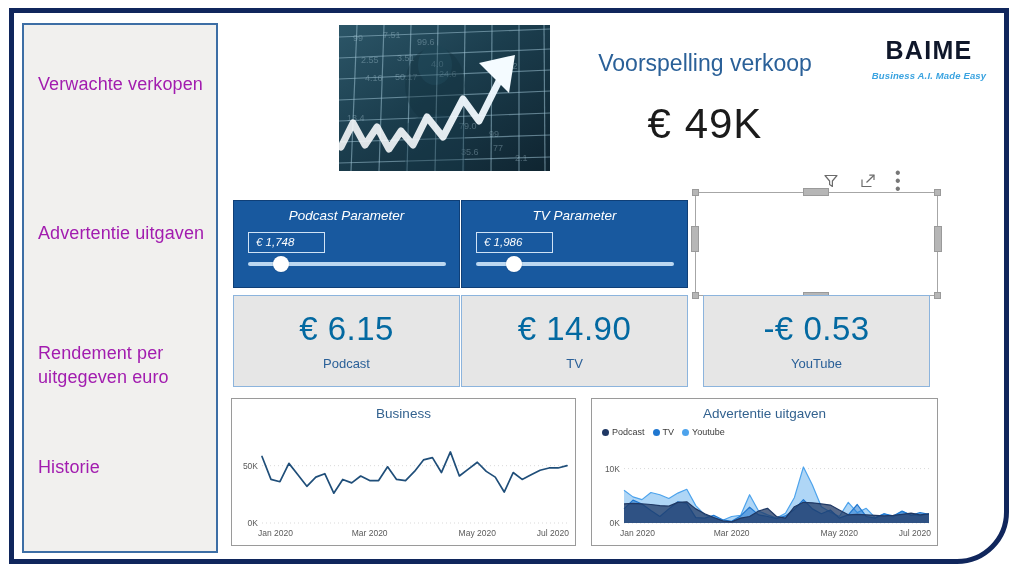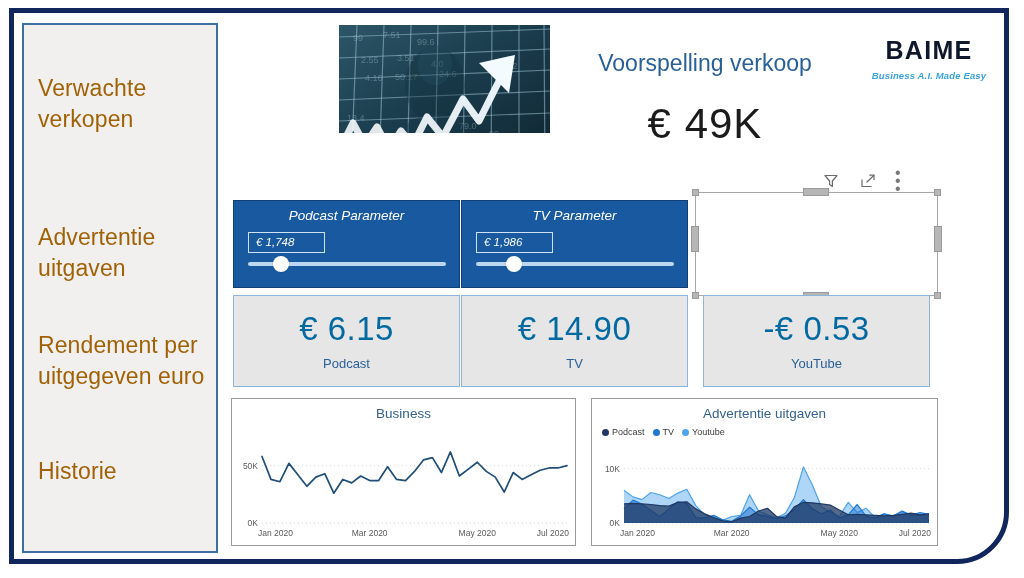--- a/index.html
+++ b/index.html
@@ -37,42 +37,42 @@
     width: 196px; height: 530px;
     background: #f1f0ee;
     border: 2px solid #3d6ea5;
     box-sizing: border-box;
     padding: 0;
   }
   .sidebar-item {
     position: absolute;
     left: 14px;
     width: 172px;
-    color: #a16207;
-    font-size: 23px;
+    color: #a21caf;
+    font-size: 18px;
     line-height: 1.33;
     letter-spacing: 0.1px;
   }
   .sidebar-item.i0 { top: 48px; }
   .sidebar-item.i1 { top: 197px; }
-  .sidebar-item.i2 { top: 305px; }
+  .sidebar-item.i2 { top: 317px; }
   .sidebar-item.i3 { top: 431px; }
 
   
   .canvas {
     position: absolute;
     left: 225px; top: 14px;
     width: 778px; height: 548px;
   }
 
   
   .hero-img {
     position: absolute;
     left: 114px; top: 11px;
-    width: 211px; height: 108px;
+    width: 211px; height: 146px;
     overflow: hidden;
     background: #4d7c0f;
   }
   .hero-img svg { display: block; }
 
   .hero-title {
     position: absolute;
     left: 340px; top: 36px;
     width: 280px;
     text-align: center;

